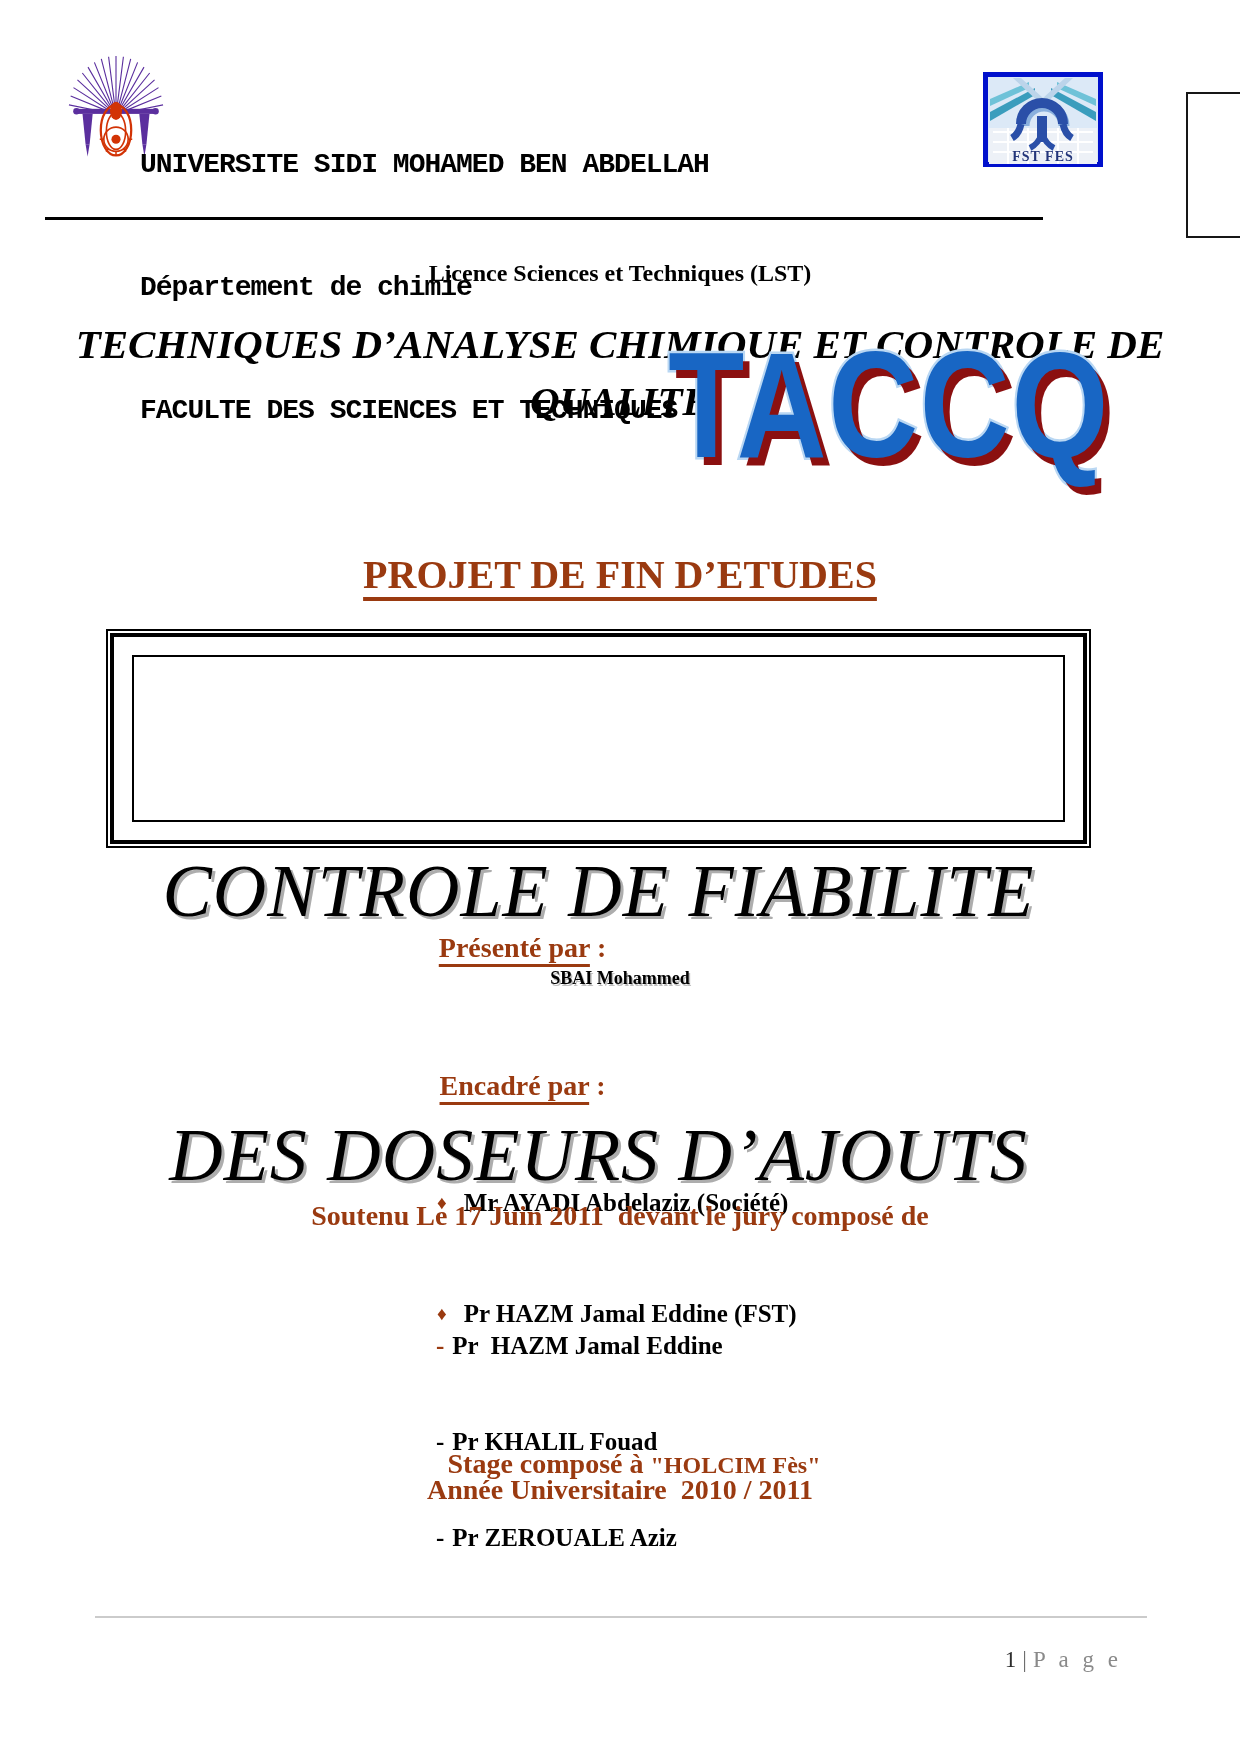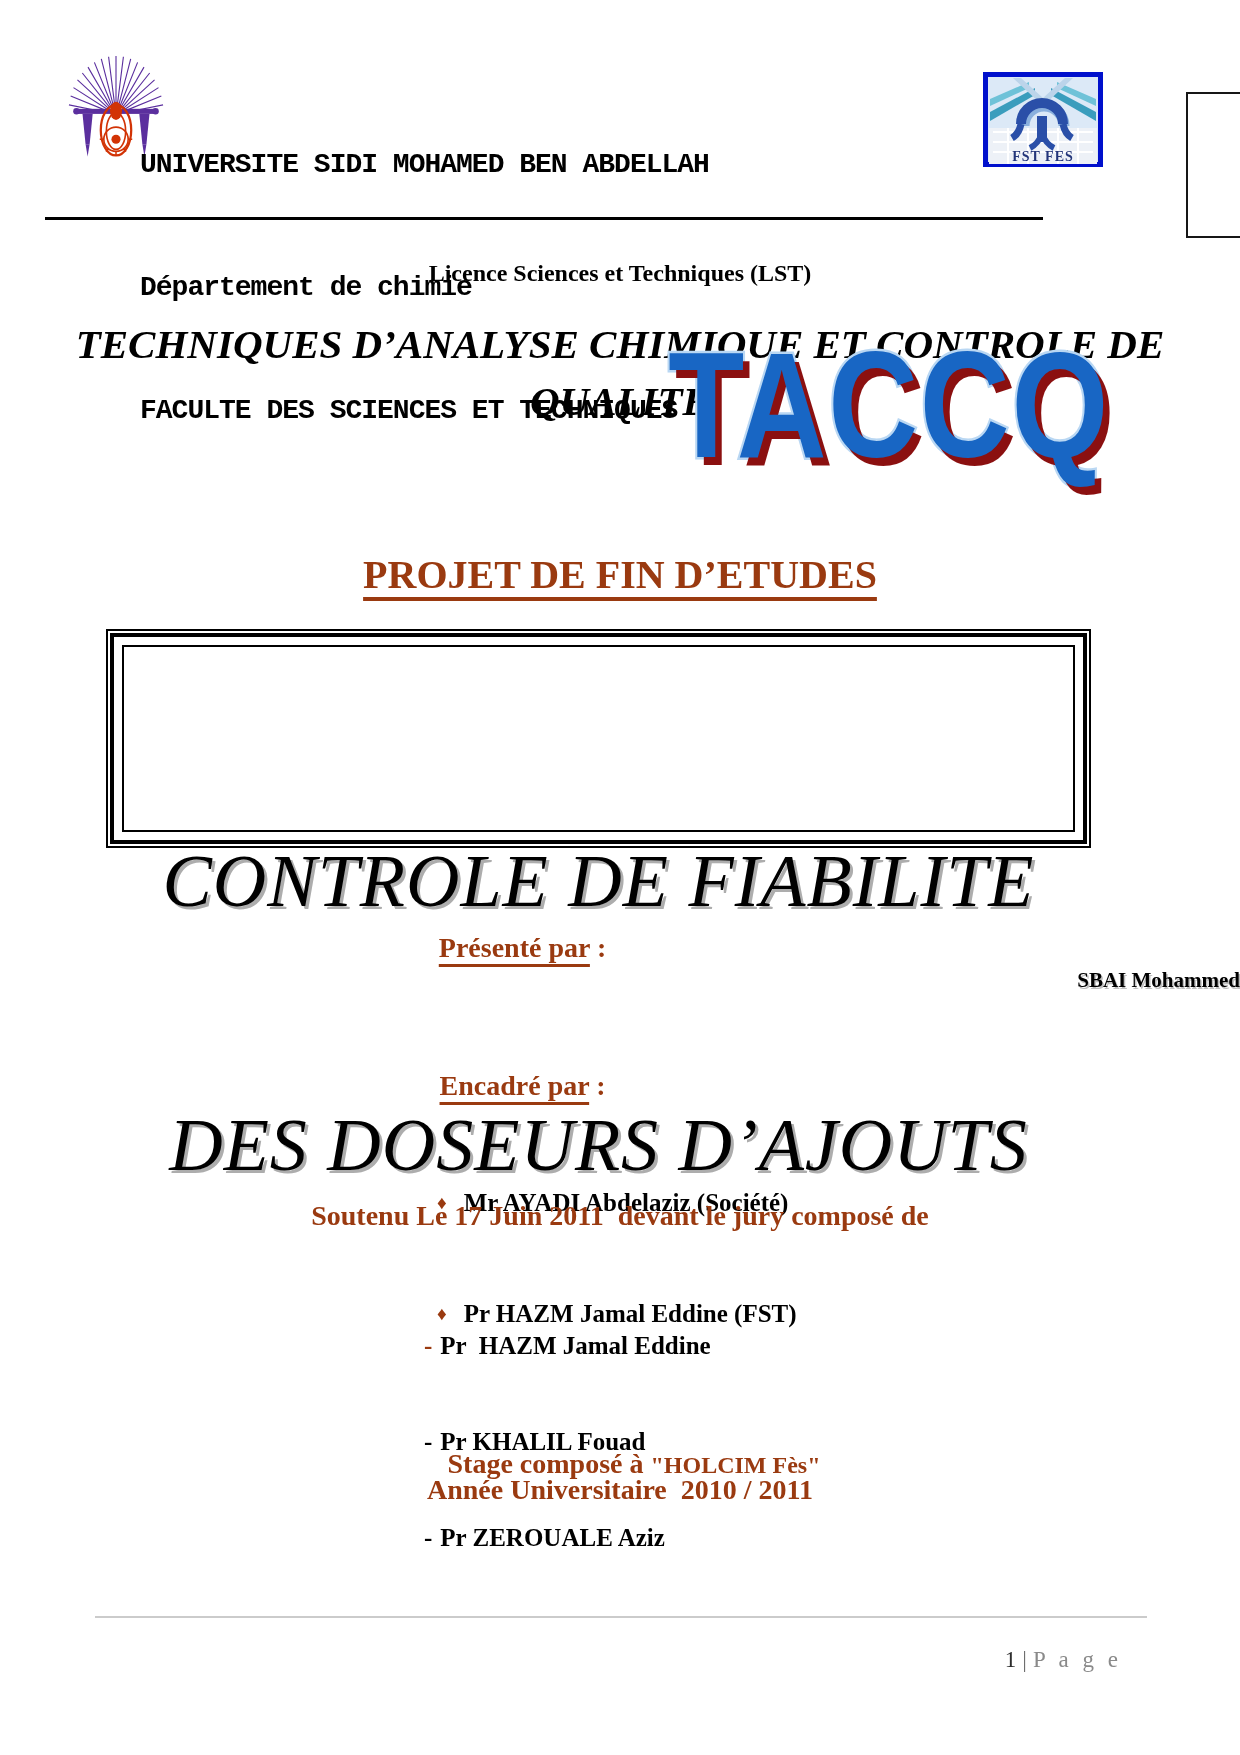--- a/index.html
+++ b/index.html
@@ -36,40 +36,40 @@
     transform:scale(0.83,1.0);transform-origin:center top;
   }
   
   .projet{position:absolute;left:0;top:548px;width:1240px;text-align:center;
     font-size:40px;line-height:54px;font-weight:bold;color:#9A3A10;}
   .projet span{
     text-decoration:underline;text-decoration-thickness:4px;text-underline-offset:9px;
   }
   .tbox{position:absolute;left:106px;top:629px;width:985px;height:219px;
     border:2px solid #000;padding:2px;box-sizing:border-box;}
-  .tbox-mid{border:4px solid #000;padding:8px;width:100%;height:100%;box-sizing:border-box;}
+  .tbox-mid{border:4px solid #000;padding:18px;width:100%;height:100%;box-sizing:border-box;}
   .tbox-in{border:2px solid #000;width:100%;height:100%;box-sizing:border-box;
     text-align:center;padding-top:14px;}
   .main-title{
     font-style:italic;font-size:74px;line-height:88px;letter-spacing:1px;
     text-shadow:3px 3px 0 #ADADAD;white-space:pre;
   }
   
   .sec-label{position:absolute;left:0;width:1017px;text-align:center;
     font-size:28px;font-weight:bold;color:#9A3A10;white-space:pre;}
   .sec-label .ul{text-decoration:underline;text-decoration-thickness:2.5px;text-underline-offset:7px;}
   .presente{top:900px;}
-  .author{position:absolute;left:0;top:968px;width:1240px;text-align:right;
-    font-size:21px;font-weight:bold;text-shadow:1.5px 1.5px 0 #BFBFBF;}
+  .author{position:absolute;left:0;top:968px;width:1240px;text-align:center;
+    font-size:18px;font-weight:bold;text-shadow:1.5px 1.5px 0 #BFBFBF;}
   .encadre{top:1038px;}
   .bullets{position:absolute;left:437px;top:1110px;font-size:25px;font-weight:bold;line-height:37px;white-space:pre;}
   .bullets .diamond{color:#9A3A10;font-size:19px;margin-right:17px;vertical-align:2px;}
   .soutenu{position:absolute;left:0;top:1200px;width:1240px;text-align:center;
     font-size:28px;font-weight:bold;color:#9A3A10;white-space:pre;}
-  .jury{position:absolute;left:424px;top:1266px;font-size:25px;font-weight:bold;line-height:32px;white-space:pre;}
+  .jury{position:absolute;left:436px;top:1266px;font-size:25px;font-weight:bold;line-height:32px;white-space:pre;}
   .jury .dash{margin-right:8px;}
   .jury .row:first-child .dash{color:#9A3A10;}
   
   .stage{position:absolute;left:0;top:1416px;width:1240px;text-align:center;
     font-size:28px;font-weight:bold;color:#9A3A10;white-space:pre;}
   .stage .company{font-size:24px;}
   .annee{position:absolute;left:0;top:1474px;width:1240px;text-align:center;
     font-size:28px;font-weight:bold;color:#9A3A10;white-space:pre;}
   
   .rule-bottom{position:absolute;left:95px;top:1616px;width:1052px;height:2px;background:#CBCBCB;}

